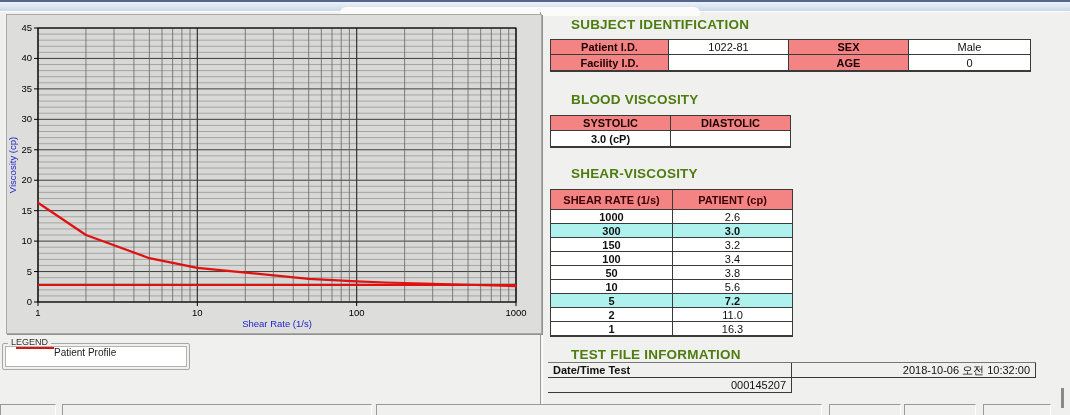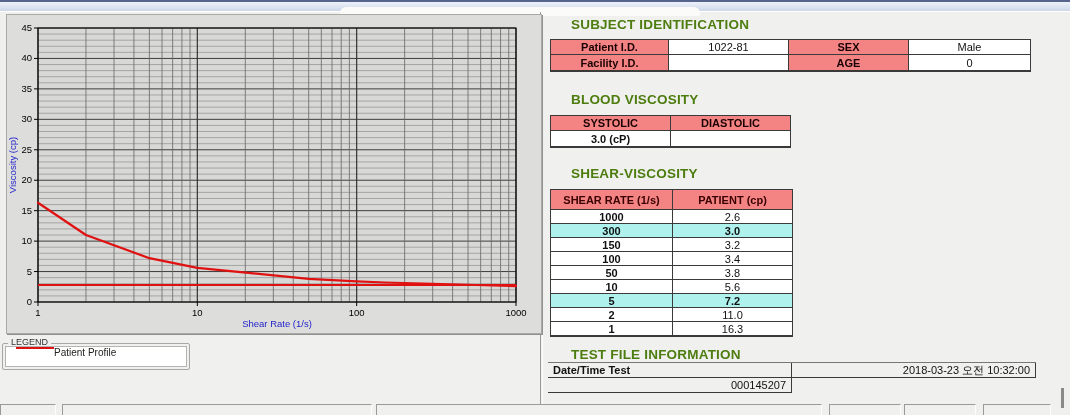--- a/index.html
+++ b/index.html
@@ -231,21 +231,21 @@
     <div class="cell last-col">5.6</div>
     <div class="cell bold hl">5</div>
     <div class="cell last-col hl">7.2</div>
     <div class="cell bold">2</div>
     <div class="cell last-col">11.0</div>
     <div class="cell bold last-row">1</div>
     <div class="cell last-col last-row">16.3</div>
   </div>
 <div id="test-table" class="tbl">
     <div class="cell lbl">Date/Time Test</div>
-    <div class="cell val last-col">2018-03-23  오전 10:32:00</div>
+    <div class="cell val last-col">2018-10-06  오전 10:32:00</div>
     <div class="cell val last-col">000145207</div>
   </div>
 
 <div id="status-bar">
     <div class="status-panel" style="left: 0px; width: 56px;"></div>
     <div class="status-panel" style="left: 62px; width: 310px;"></div>
     <div class="status-panel" style="left: 376px; width: 446px;"></div>
     <div class="status-panel" style="left: 829px; width: 72px;"></div>
     <div class="status-panel" style="left: 904px; width: 72px;"></div>
     <div class="status-panel" style="left: 983px; width: 68px;"></div>

